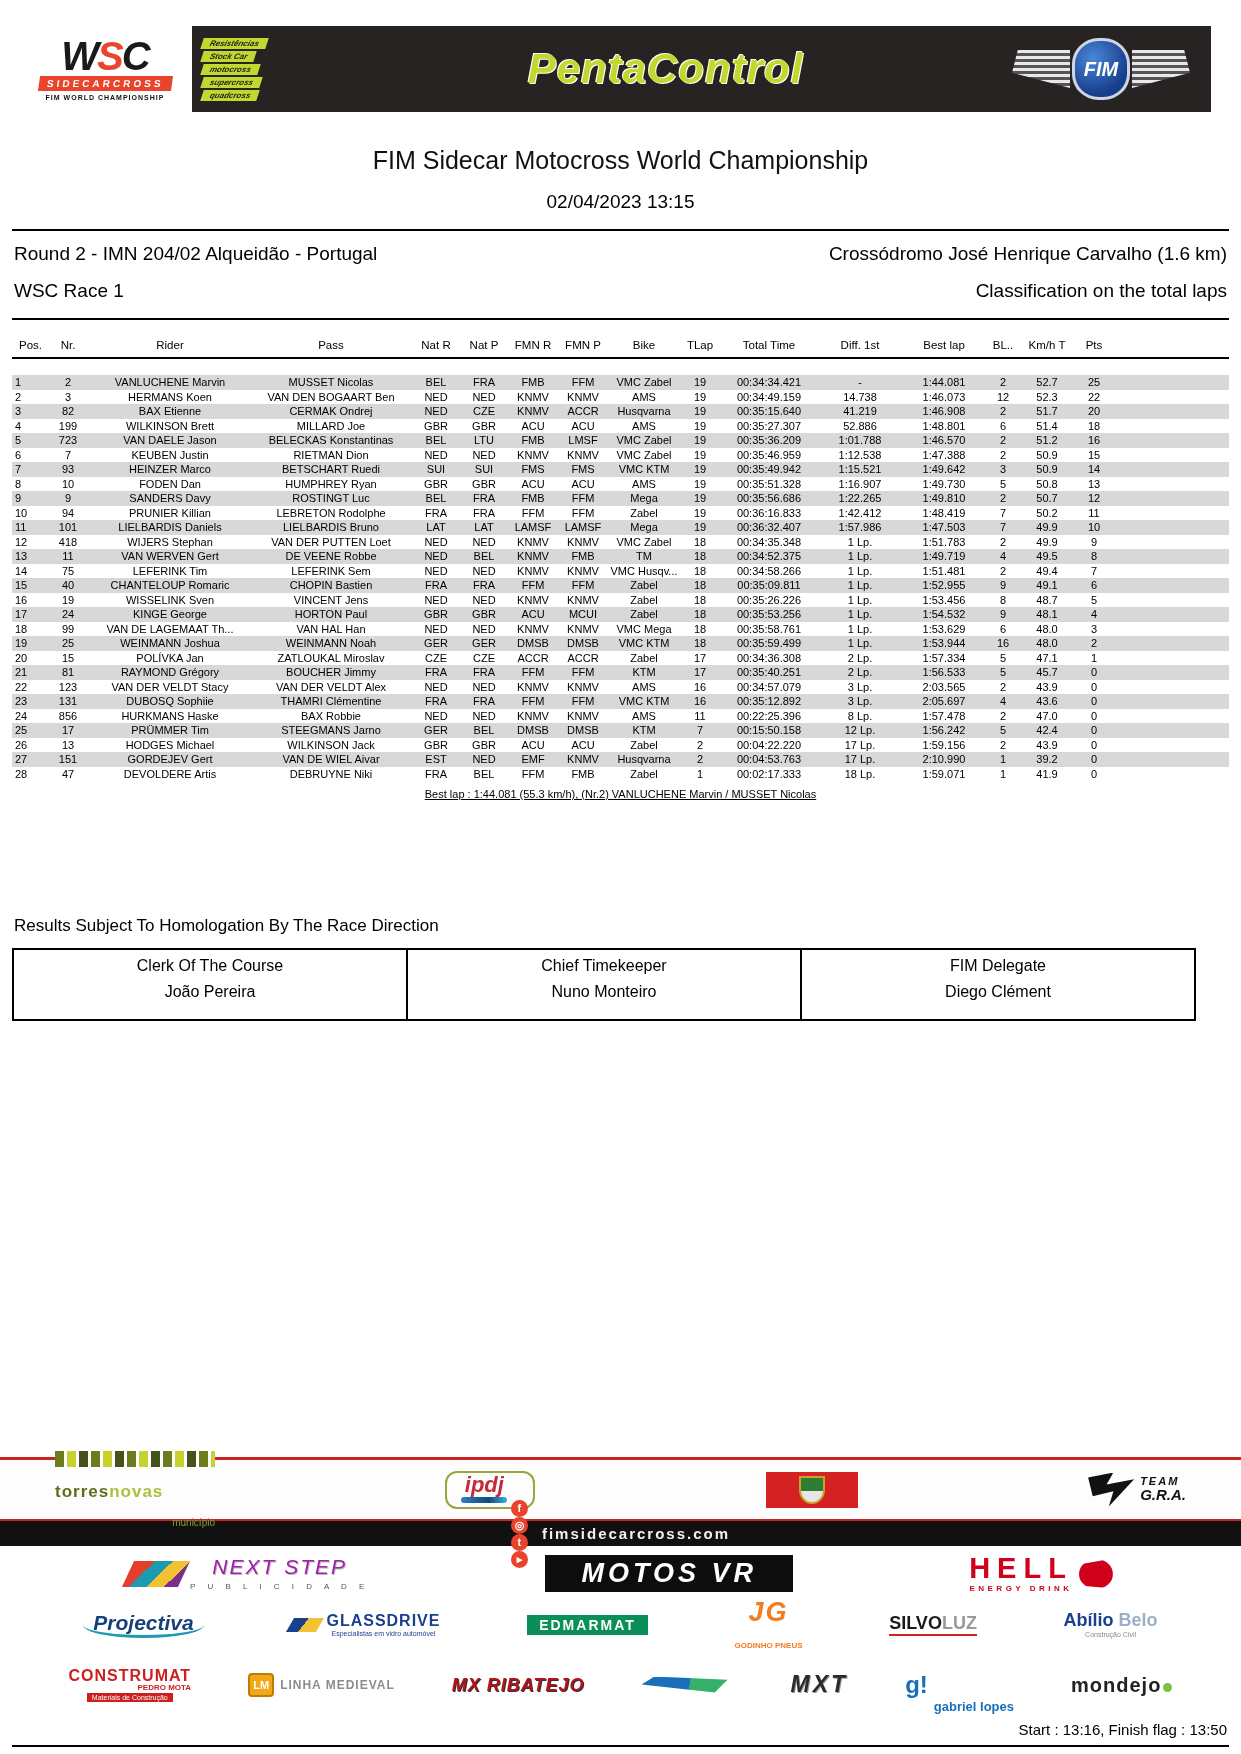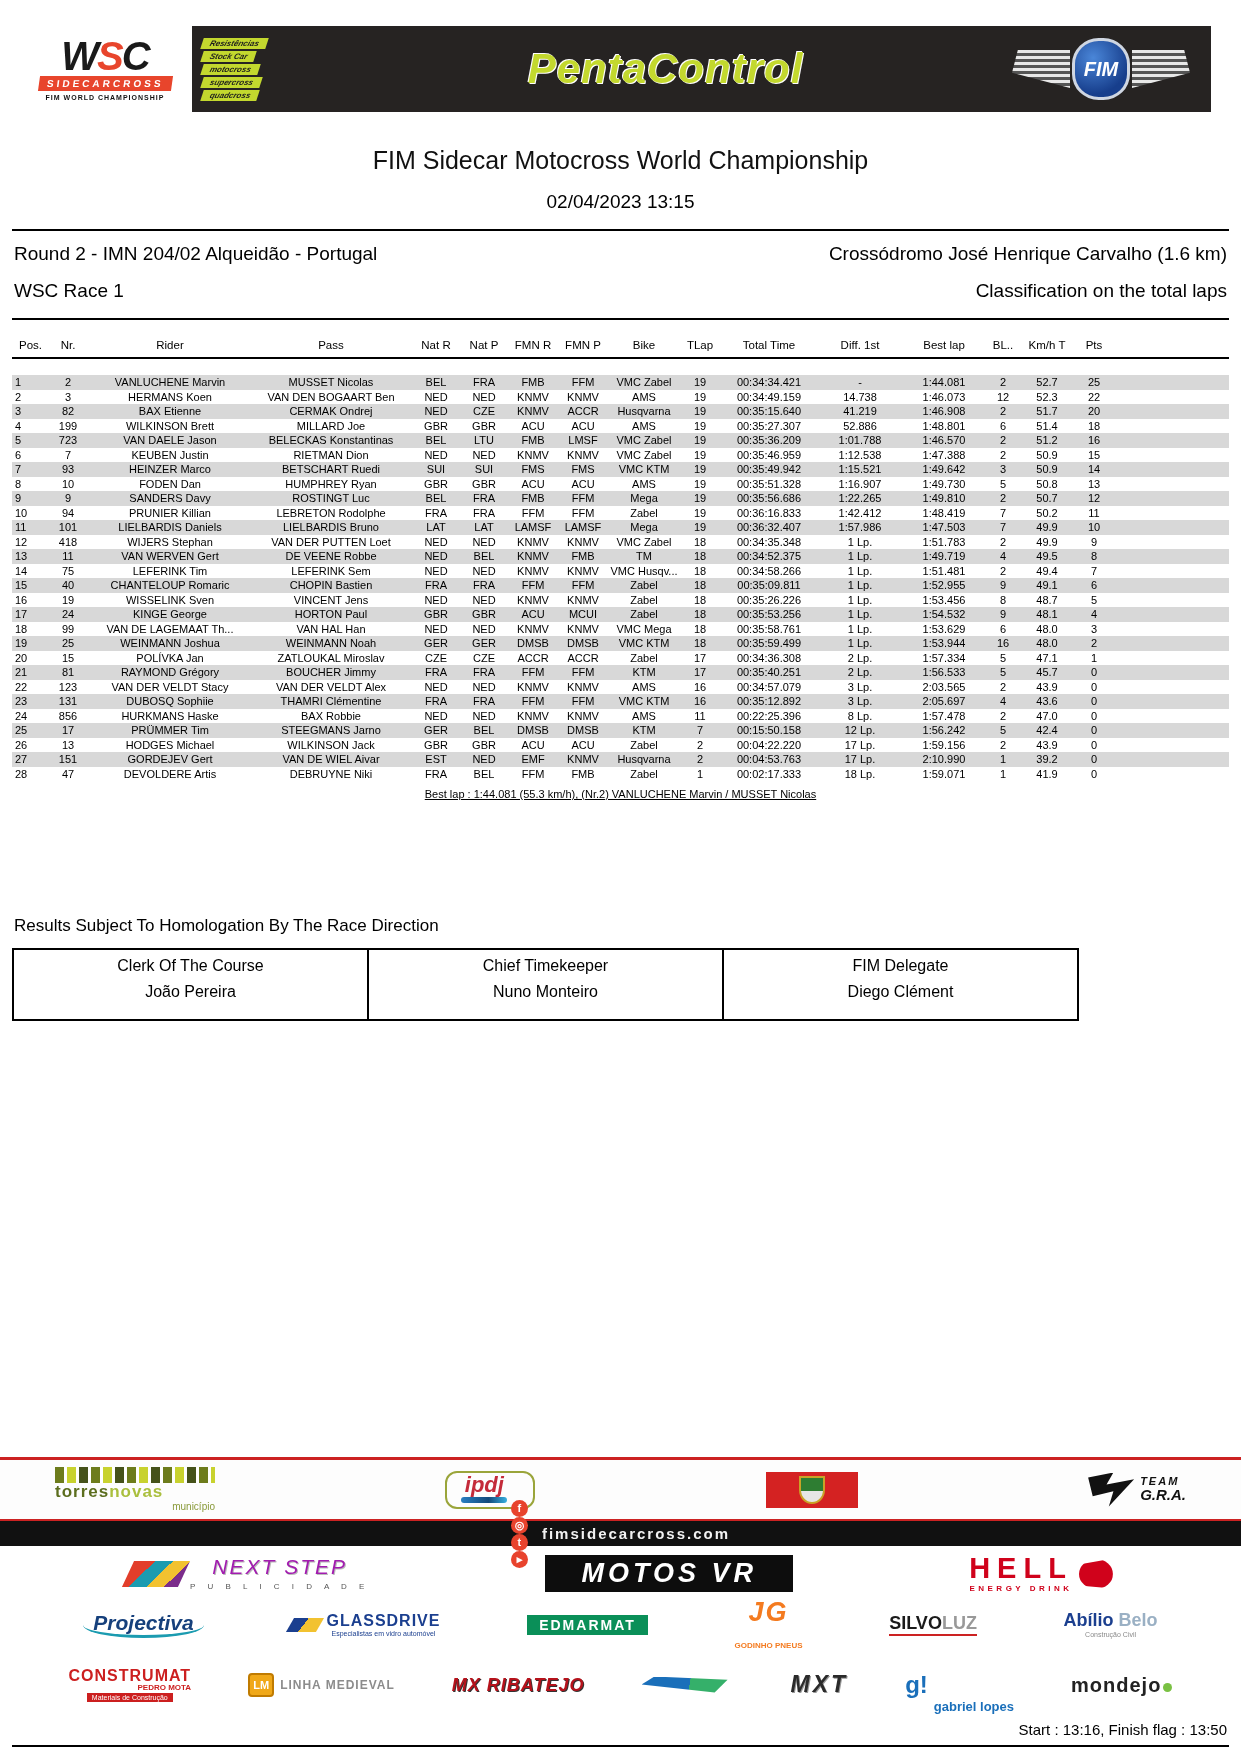--- a/index.html
+++ b/index.html
@@ -38,29 +38,29 @@
   table.results th:first-child { text-align:center; padding-left:3px; }
   table.results td { font-size:11px; text-align:center; padding:1px 0; white-space:nowrap; overflow:hidden; line-height:12.5px; }
   table.results td:first-child { text-align:left; padding-left:3px; }
   table.results tr.stripe td { background:#d8d8d8; }
   table.results tr.gap-row td { height:17px; background:#fff; }
 
   .bestlap-note { margin-top:7px; text-align:center; font-size:11px; text-decoration:underline; }
 
   .homologation { margin:116px 0 0 14px; font-size:17px; }
 
-  table.officials { border-collapse:collapse; width:1067px; margin:12px 12px 0 12px; }
+  table.officials { border-collapse:collapse; width:1184px; margin:12px 12px 0 12px; }
   table.officials td { border:2px solid #000; width:33.33%; text-align:center; padding:7px 0 18px 0; }
   .official-role { font-size:16px; }
   .official-name { font-size:16px; margin-top:8px; }
 
   
   .footer-abs { position:absolute; left:0; top:1457px; width:1241px; height:297px; }
   .sponsor-band { height:64px; border-top:3px solid #cc2222; border-bottom:2px solid #cc2222; background:#fdfdfd; display:flex; align-items:center; justify-content:space-between; padding:0 55px; }
-  .torres { display:flex; flex-direction:column; }
+  .torres { display:flex; flex-direction:column;gap:16px; }
   .torres .books { width:160px; height:16px; background:repeating-linear-gradient(90deg,#6d7c1c 0 9px,#fff 9px 12px,#c8d22e 12px 21px,#fff 21px 24px,#45521a 24px 33px,#fff 33px 36px); }
   .torres .t1 { font-size:17px; font-weight:bold; color:#5c6e1e; letter-spacing:1px; line-height:1.1; }
   .torres .t1 .lite { color:#aabf3e; }
   .torres .t2 { font-size:10px; color:#8a9a3a; text-align:right; }
   .ipdj { border:2px solid #9aa53a; border-radius:12px; padding:1px 26px 4px 14px; text-align:center; }
   .ipdj .ip { color:#c42b3a; font-weight:900; font-style:italic; font-size:22px; line-height:1; }
   .ipdj .wave { width:46px; height:6px; margin:1px auto 0 auto; background:linear-gradient(90deg,#2a7fc1,#134a7c 60%,#38b0e0); border-radius:3px; }
   .crest { width:92px; height:36px; background:#d42222; position:relative; }
   .crest .shield { position:absolute; left:50%; top:50%; transform:translate(-50%,-50%); width:26px; height:28px; background:linear-gradient(180deg,#2e7d32 55%,#e6e6e6 55%); border:2px solid #c9a227; border-radius:0 0 50% 50%; }
   .gra { display:flex; align-items:center; gap:6px; }

